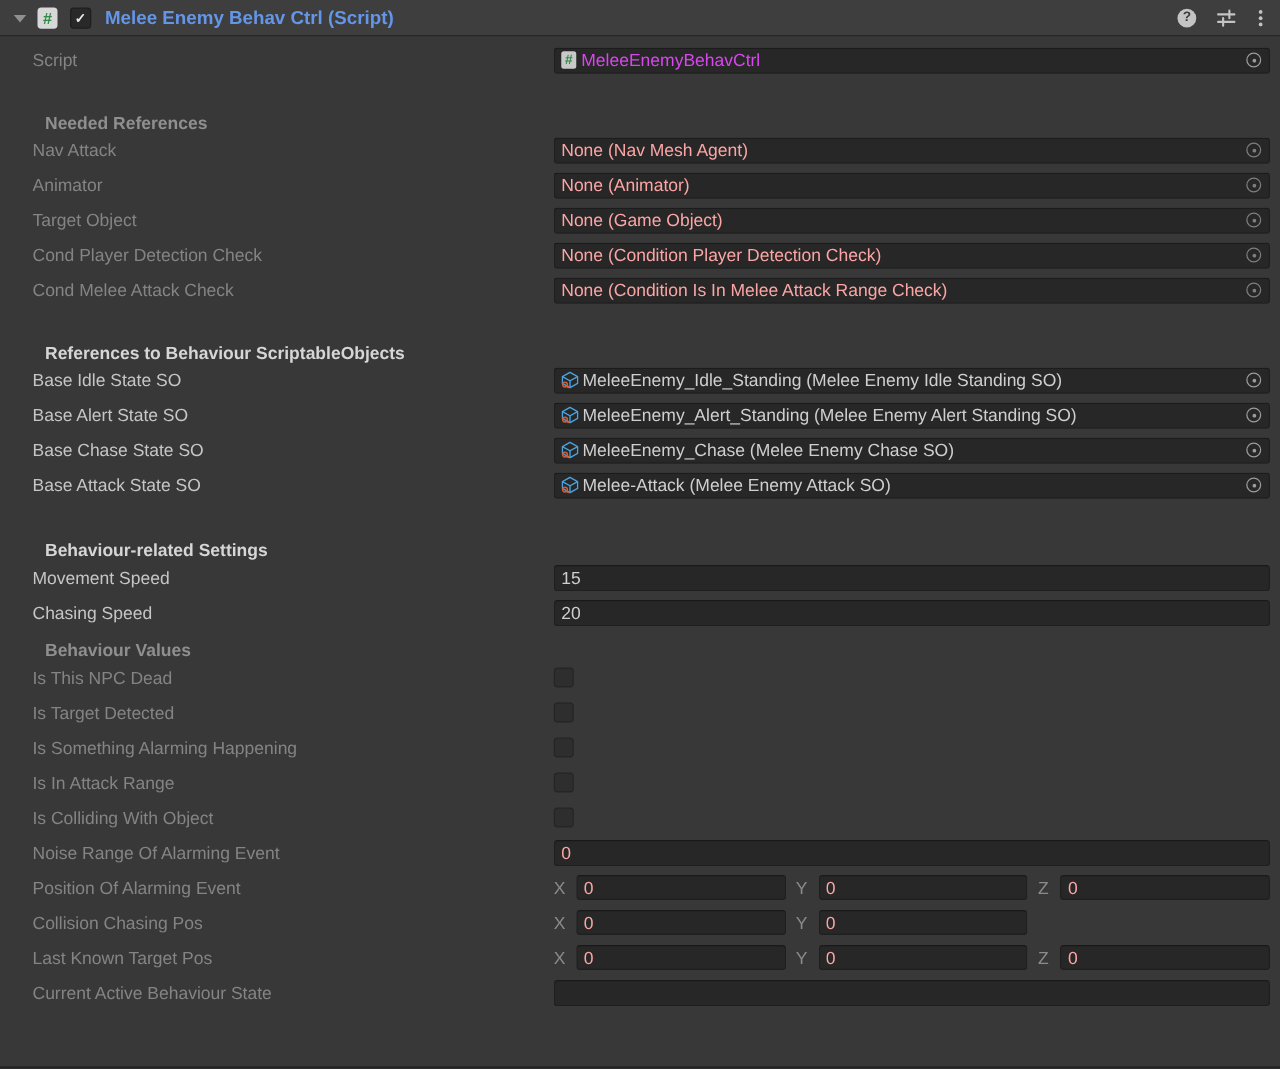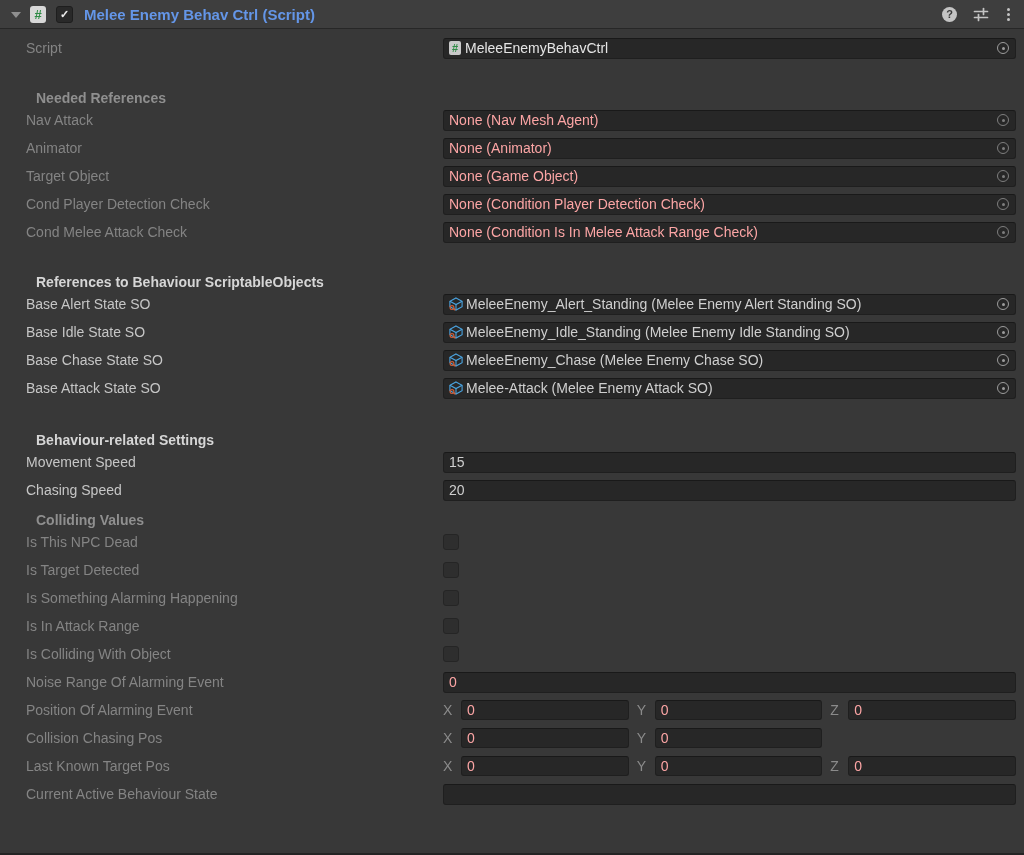--- a/index.html
+++ b/index.html
@@ -27,21 +27,21 @@
   .section-title.dim{color:#8F8F8F;}
   .section:nth-of-type(1){margin-top:16px;}
   .section:nth-of-type(2){margin-top:20px;}
   .section:nth-of-type(3){margin-top:20px;}
   .section:nth-of-type(4){margin-top:22px;}
   .value{flex:1;min-width:0;display:flex;align-items:center;}
 
   .field{flex:1;height:21px;background:#272727;border:1px solid #1F1F1F;border-top-color:#191919;border-radius:3px;display:flex;align-items:center;padding:0 4px 0 5px;box-sizing:border-box;font-size:14px;min-width:0;}
   .field-text{white-space:nowrap;overflow:hidden;}
   .tone-bright{color:#CFCFCF;}
-  .tone-mid{color:#e5e5e5;}
+  .tone-mid{color:#d946ef;}
   .tone-dim{color:#fca5a5;}
 
   .picker{margin-left:auto;width:10px;height:10px;border:1.5px solid #9C9C9C;border-radius:50%;display:flex;align-items:center;justify-content:center;flex:none;margin-right:2px;cursor:pointer;}
   .picker::after{content:"";width:3px;height:3px;background:#9C9C9C;border-radius:50%;}
   .picker.pdim{border-color:#7E7E7E;}
   .picker.pdim::after{background:#7E7E7E;}
 
   .script-file-icon{width:12px;height:14px;background:#C9C9C9;border-radius:2px;color:#2E8B45;font-size:11px;font-weight:bold;line-height:14px;text-align:center;margin-right:4px;flex:none;}
   .so-icon{margin-right:3px;flex:none;display:flex;}
 
@@ -135,60 +135,60 @@
             <div class="field">
               <span class="field-text tone-dim">None (Condition Is In Melee Attack Range Check)</span>
               <span class="picker pdim"></span>
             </div>
           </div>
         </div>
       </div>
       <div class="section">
         <div class="section-title">References to Behaviour ScriptableObjects</div>
         <div class="row">
+          <span class="row-label">Base Idle State SO</span>
+          <div class="value">
+            <div class="field">
+              <span class="so-icon">
+                <svg width="14" height="14" viewBox="0 0 14 14">
+                  <g fill="none" stroke="#4AA3DF" stroke-width="1.1">
+                    <polygon points="7,0.9 13.1,4.3 13.1,9.7 7,13.1 0.9,9.7 0.9,4.3"></polygon>
+                    <polyline points="0.9,4.3 7,7.6 13.1,4.3"></polyline>
+                    <line x1="7" y1="7.6" x2="7" y2="13.1"></line>
+                  </g>
+                  <circle cx="3" cy="10.6" r="1.9" fill="none" stroke="#CE5F38" stroke-width="1.2"></circle>
+                  <circle cx="5.6" cy="12.6" r="1" fill="#CE5F38"></circle>
+                </svg>
+              </span>
+              <span class="field-text tone-bright">MeleeEnemy_Idle_Standing (Melee Enemy Idle Standing SO)</span>
+              <span class="picker"></span>
+            </div>
+          </div>
+        </div>
+        <div class="row">
           <span class="row-label">Base Alert State SO</span>
           <div class="value">
             <div class="field">
               <span class="so-icon">
                 <svg width="14" height="14" viewBox="0 0 14 14">
                   <g fill="none" stroke="#4AA3DF" stroke-width="1.1">
                     <polygon points="7,0.9 13.1,4.3 13.1,9.7 7,13.1 0.9,9.7 0.9,4.3"></polygon>
                     <polyline points="0.9,4.3 7,7.6 13.1,4.3"></polyline>
                     <line x1="7" y1="7.6" x2="7" y2="13.1"></line>
                   </g>
                   <circle cx="3" cy="10.6" r="1.9" fill="none" stroke="#CE5F38" stroke-width="1.2"></circle>
                   <circle cx="5.6" cy="12.6" r="1" fill="#CE5F38"></circle>
                 </svg>
               </span>
               <span class="field-text tone-bright">MeleeEnemy_Alert_Standing (Melee Enemy Alert Standing SO)</span>
               <span class="picker"></span>
             </div>
           </div>
         </div>
         <div class="row">
-          <span class="row-label">Base Idle State SO</span>
-          <div class="value">
-            <div class="field">
-              <span class="so-icon">
-                <svg width="14" height="14" viewBox="0 0 14 14">
-                  <g fill="none" stroke="#4AA3DF" stroke-width="1.1">
-                    <polygon points="7,0.9 13.1,4.3 13.1,9.7 7,13.1 0.9,9.7 0.9,4.3"></polygon>
-                    <polyline points="0.9,4.3 7,7.6 13.1,4.3"></polyline>
-                    <line x1="7" y1="7.6" x2="7" y2="13.1"></line>
-                  </g>
-                  <circle cx="3" cy="10.6" r="1.9" fill="none" stroke="#CE5F38" stroke-width="1.2"></circle>
-                  <circle cx="5.6" cy="12.6" r="1" fill="#CE5F38"></circle>
-                </svg>
-              </span>
-              <span class="field-text tone-bright">MeleeEnemy_Idle_Standing (Melee Enemy Idle Standing SO)</span>
-              <span class="picker"></span>
-            </div>
-          </div>
-        </div>
-        <div class="row">
           <span class="row-label">Base Chase State SO</span>
           <div class="value">
             <div class="field">
               <span class="so-icon">
                 <svg width="14" height="14" viewBox="0 0 14 14">
                   <g fill="none" stroke="#4AA3DF" stroke-width="1.1">
                     <polygon points="7,0.9 13.1,4.3 13.1,9.7 7,13.1 0.9,9.7 0.9,4.3"></polygon>
                     <polyline points="0.9,4.3 7,7.6 13.1,4.3"></polyline>
                     <line x1="7" y1="7.6" x2="7" y2="13.1"></line>
                   </g>
@@ -235,21 +235,21 @@
         <div class="row">
           <span class="row-label">Chasing Speed</span>
           <div class="value">
             <div class="field">
               <span class="field-text tone-bright">20</span>
             </div>
           </div>
         </div>
       </div>
       <div class="section">
-        <div class="section-title dim">Colliding Values</div>
+        <div class="section-title dim">Behaviour Values</div>
         <div class="row">
           <span class="row-label dim">Is This NPC Dead</span>
           <div class="value">
             <span class="checkbox"></span>
           </div>
         </div>
         <div class="row">
           <span class="row-label dim">Is Target Detected</span>
           <div class="value">
             <span class="checkbox"></span>

